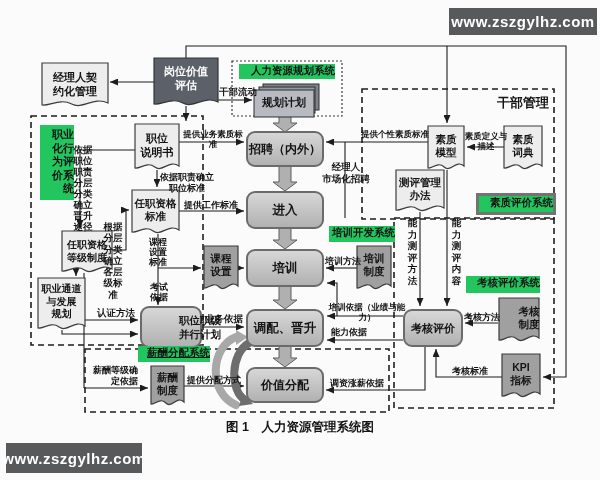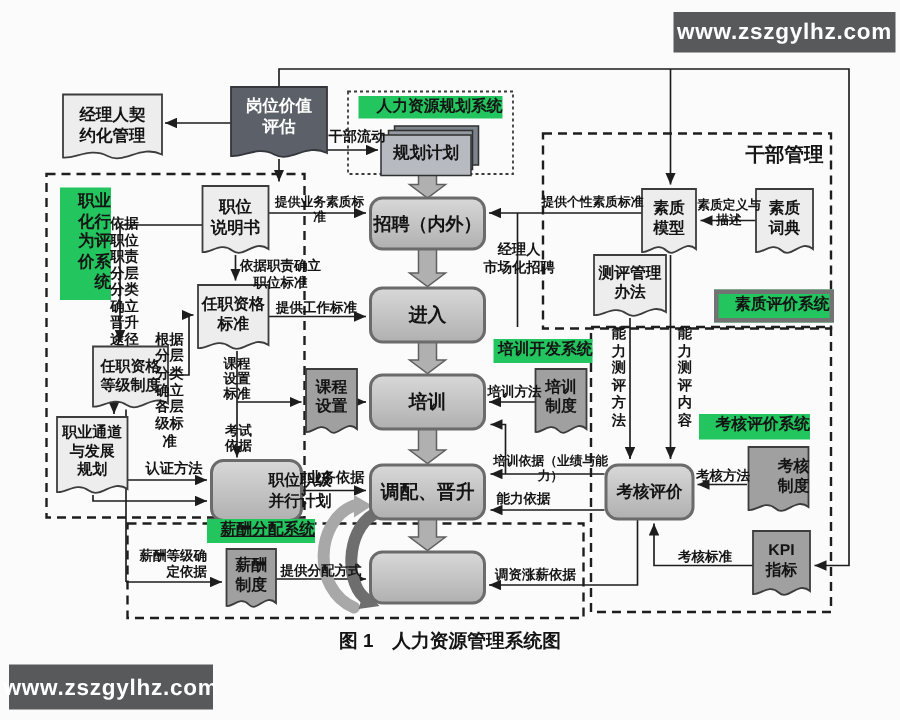--- a/index.html
+++ b/index.html
@@ -158,20 +158,21 @@
 等级制度</div>
   <div class="lbl" style="left:38px;top:283px;width:47px;font-size:10px;line-height:12.5px;">职业通道
 与发展
 规划</div>
   <div class="lbl" style="left:141px;top:313px;width:60px;font-size:10.5px;line-height:14px;margin-left:29px;">职位职级
 并行计划</div>
   <div class="lbl" style="left:247px;top:132px;width:76px;font-size:12px;line-height:34px;">招聘（内外）</div>
   <div class="lbl" style="left:247px;top:192px;width:76px;font-size:12.5px;line-height:36px;">进入</div>
   <div class="lbl" style="left:247px;top:250px;width:76px;font-size:12.5px;line-height:36px;">培训</div>
   <div class="lbl" style="left:247px;top:310px;width:76px;font-size:12.5px;line-height:36px;">调配、晋升</div>
+  <div class="lbl" style="left:247px;top:368px;width:76px;font-size:12px;line-height:34px;">价值分配</div>
   <div class="lbl" style="left:204px;top:252px;width:34px;font-size:10.5px;line-height:13px;">课程
 设置</div>
   <div class="lbl" style="left:357px;top:252px;width:34px;font-size:10.5px;line-height:13px;">培训
 制度</div>
   <div class="lbl" style="left:151px;top:371px;width:33px;font-size:10.5px;line-height:13px;">薪酬
 制度</div>
   <div class="lbl" style="left:428px;top:133px;width:36px;font-size:10.5px;line-height:13px;">素质
 模型</div>
   <div class="lbl" style="left:504px;top:133px;width:38px;font-size:10.5px;line-height:13px;">素质
 词典</div>

